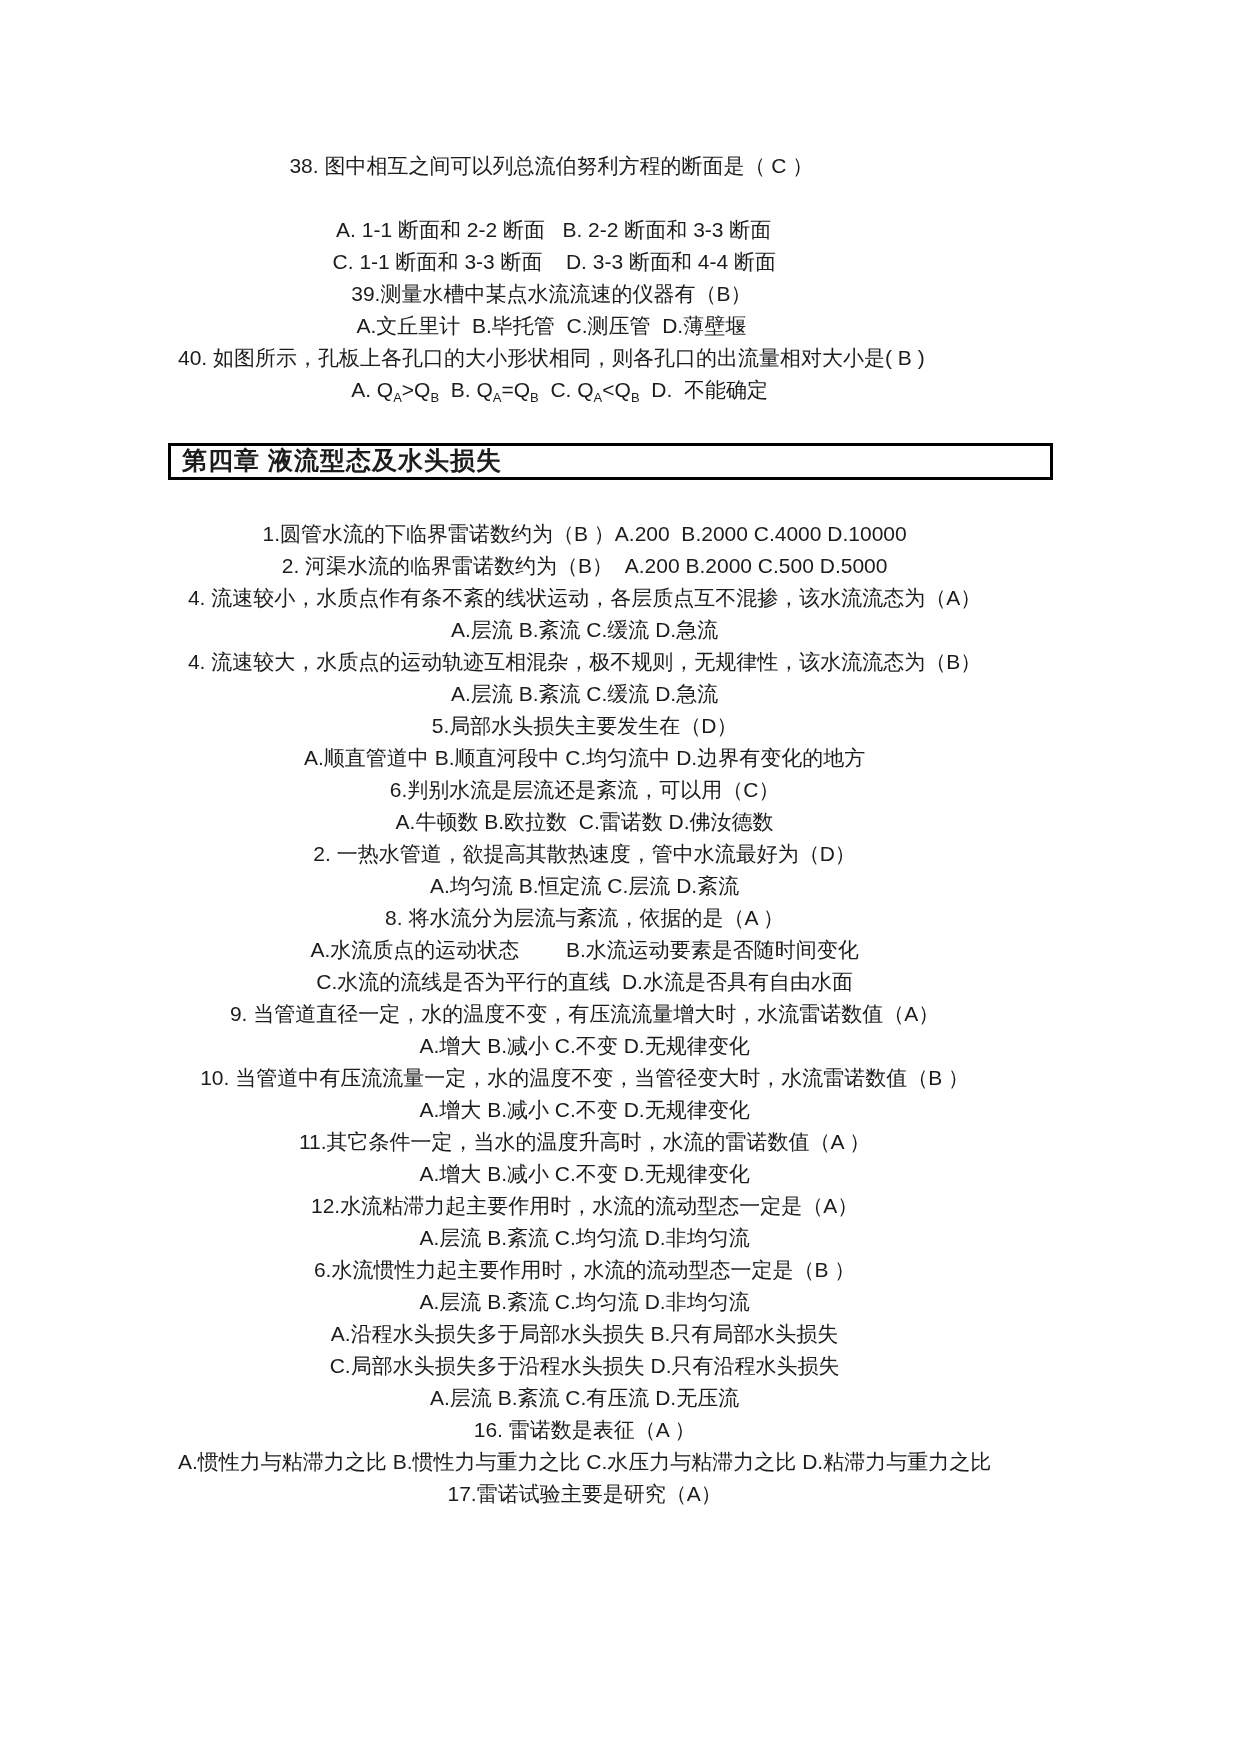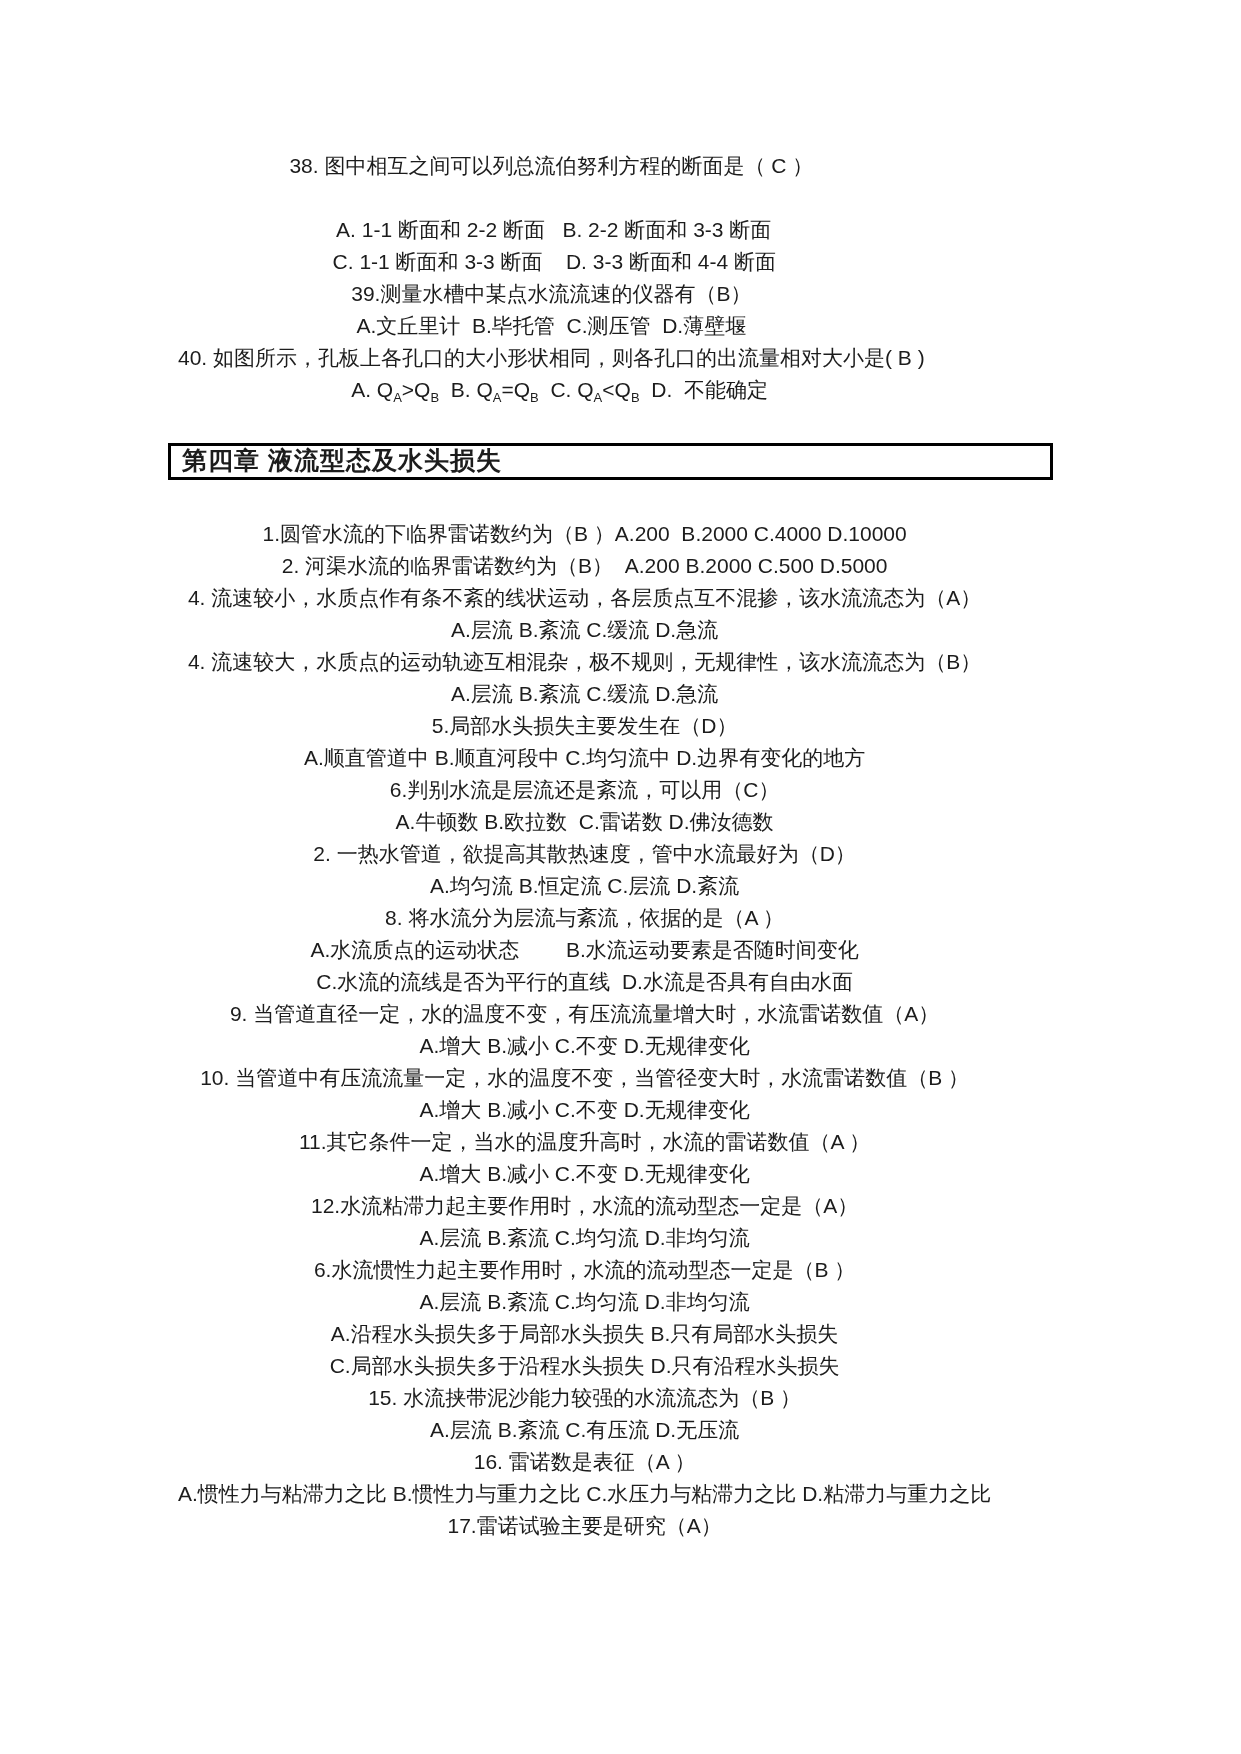--- a/index.html
+++ b/index.html
@@ -82,20 +82,19 @@
       <div class="line">10. 当管道中有压流流量一定，水的温度不变，当管径变大时，水流雷诺数值（B ）</div>
       <div class="line">A.增大 B.减小 C.不变 D.无规律变化</div>
       <div class="line">11.其它条件一定，当水的温度升高时，水流的雷诺数值（A ）</div>
       <div class="line">A.增大 B.减小 C.不变 D.无规律变化</div>
       <div class="line">12.水流粘滞力起主要作用时，水流的流动型态一定是（A）</div>
       <div class="line">A.层流 B.紊流 C.均匀流 D.非均匀流</div>
       <div class="line">6.水流惯性力起主要作用时，水流的流动型态一定是（B ）</div>
       <div class="line">A.层流 B.紊流 C.均匀流 D.非均匀流</div>
       <div class="line">A.沿程水头损失多于局部水头损失 B.只有局部水头损失</div>
       <div class="line">C.局部水头损失多于沿程水头损失 D.只有沿程水头损失</div>
-      <div class="line">15. 水流挟带泥沙能力较强的水流流态为（B ）</div>
       <div class="line">A.层流 B.紊流 C.有压流 D.无压流</div>
       <div class="line">16. 雷诺数是表征（A ）</div>
       <div class="line">A.惯性力与粘滞力之比 B.惯性力与重力之比 C.水压力与粘滞力之比 D.粘滞力与重力之比</div>
       <div class="line">17.雷诺试验主要是研究（A）</div>
     </div>
 
 </div>
 
 </body></html>

